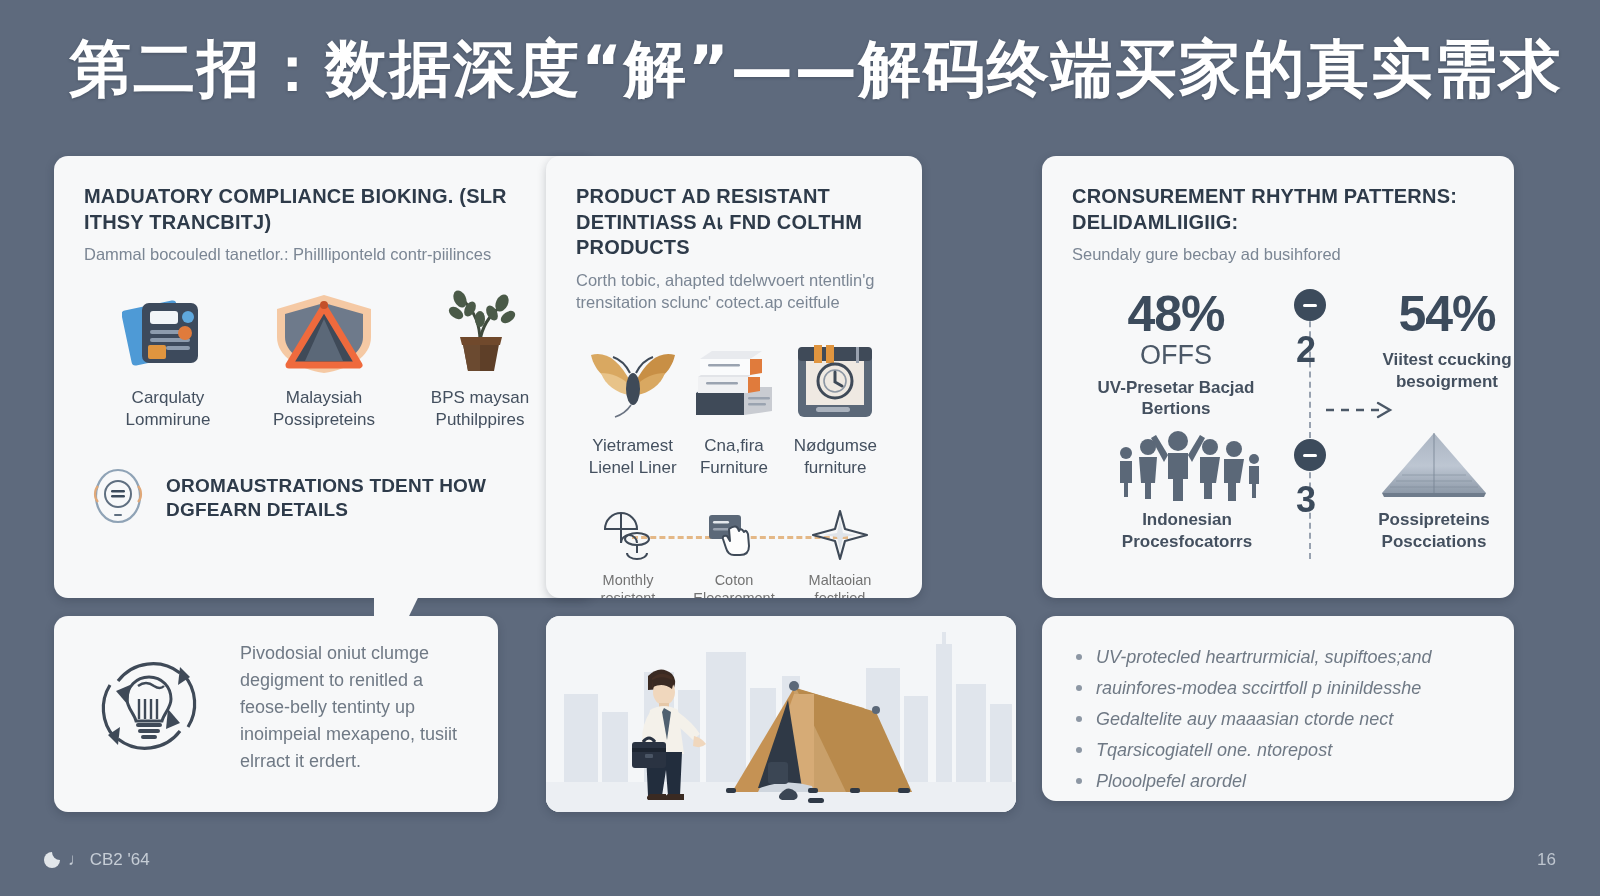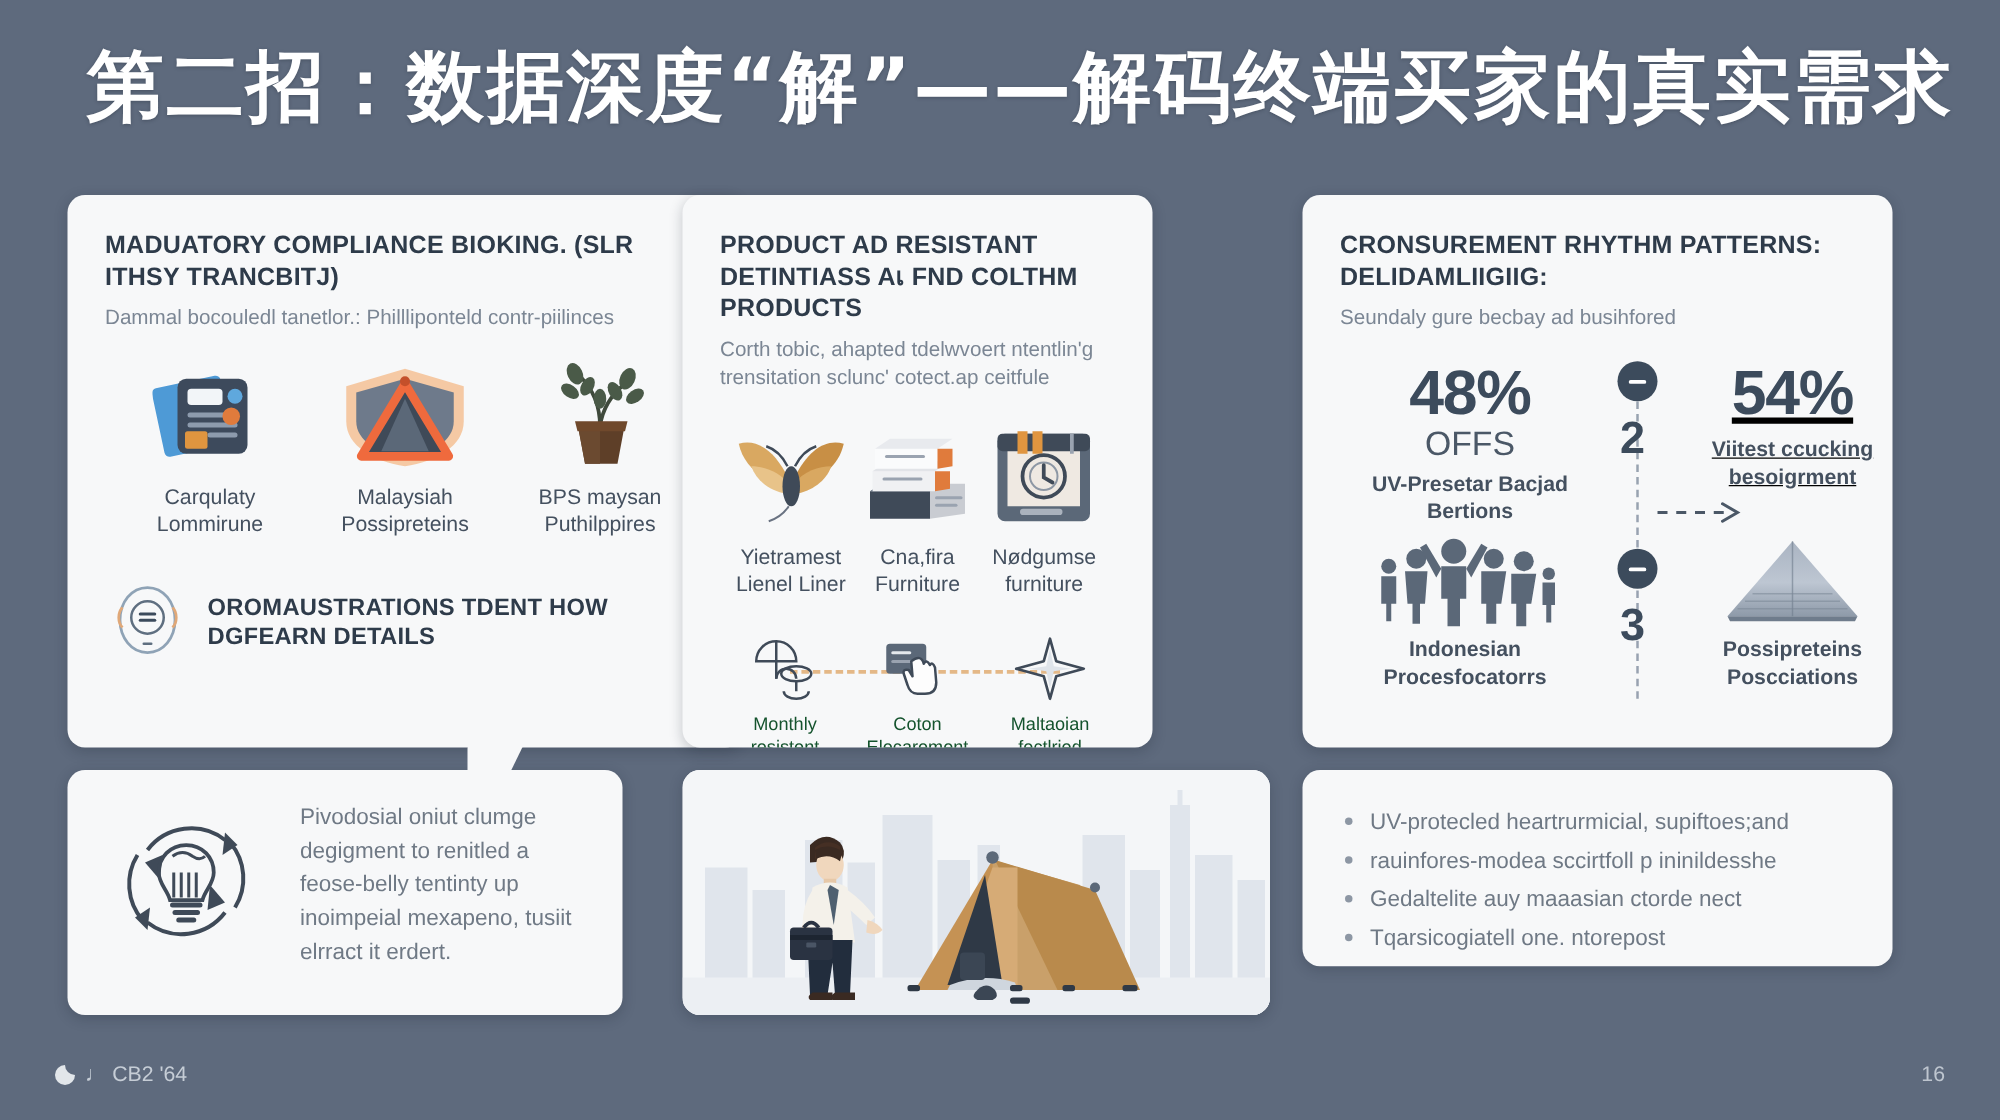--- a/index.html
+++ b/index.html
@@ -32,21 +32,21 @@
   }
 
   
   #card1{left:54px;  top:156px;width:540px;height:442px;}
   #card2{left:546px; top:156px;width:376px;height:442px;}
   #card3{left:1042px;top:156px;width:472px;height:442px;}
 
   
   #card4{left:54px;  top:616px;width:444px;height:196px;}
   #card5{left:546px; top:616px;width:470px;height:196px;}
-  #card6{left:1042px;top:616px;width:472px;height:157px;}
+  #card6{left:1042px;top:616px;width:472px;height:185px;font-style:italic;}
 
   .card-inner{padding:28px 30px 0 30px;}
 
   .card-title{
     color:#2e3b4a;font-size:20px;font-weight:700;line-height:1.28;
     letter-spacing:.2px;margin:0;
   }
   .card-sub{
     color:#7b8694;font-size:16.5px;line-height:1.35;margin:8px 0 0 0;
     font-weight:400;
@@ -73,21 +73,21 @@
 
   
   .mini-row{position:relative;margin-top:26px;padding:0 2px;}
   .mini-dash{
     position:absolute;left:56px;right:44px;top:32px;height:0;
     border-top:3px dashed #e4b887;
   }
   .mini-cells{position:relative;display:flex;justify-content:space-between;}
   .mini-cell{width:100px;text-align:center;}
   .mini-art{height:62px;display:flex;align-items:center;justify-content:center;}
-  .mini-label{margin-top:6px;color:#14532d;font-size:14.5px;line-height:1.22;text-align:center;}
+  .mini-label{margin-top:6px;color:#737373;font-size:14.5px;line-height:1.22;text-align:center;}
 
   
   .stat-wrap{position:relative;margin-top:18px;height:300px;}
   .axis-line{
     position:absolute;left:237px;top:18px;width:0;height:258px;
     border-left:2px dashed #98a2b0;
   }
   .axis-node{
     position:absolute;left:222px;width:32px;height:32px;border-radius:50%;
     background:#3c4b5c;display:flex;align-items:center;justify-content:center;
@@ -372,26 +372,26 @@
             <i></i>
           </div>
         <div class="axis-num" style="top:196px;">3</div>
 
         <div class="stat-q" style="left:4px;top:6px;">
           <div class="stat-big">48%</div>
           <div class="stat-mid">OFFS</div>
           <div class="stat-small">UV-Presetar Bacjad Bertions</div>
         </div>
 
-        <div class="stat-q" style="left:262px;top:6px;text-decoration:underline;">
+        <div class="stat-q" style="left:275px;top:6px;">
           <div class="stat-big">54%</div>
           <div class="stat-small" style="margin-top:10px;">Viitest ccucking besoigrment</div>
         </div>
 
-        <div class="stat-q" style="left:0;top:146px;">
+        <div class="stat-q" style="left:15px;top:146px;">
           <div class="stat-art">
             <svg width="150" height="74" viewBox="0 0 150 74">
               <g fill="#5b6878">
                 <circle cx="14" cy="24" r="6"></circle>
                   <path d="M8 32 h12 v22 h-4 v14 h-4 V54 h-4 Z"></path>
                 <circle cx="36" cy="18" r="8"></circle>
                   <path d="M27 28 h18 l-2 26 h-4 v16 h-6 V54 h-4 Z"></path>
                 <circle cx="66" cy="12" r="10"></circle>
                 <path d="M56 24 h20 v26 h-5 v22 h-10 V50 h-5 Z"></path>
                 <path d="M56 26 L44 6 l-5 3 l13 24 Z"></path>

